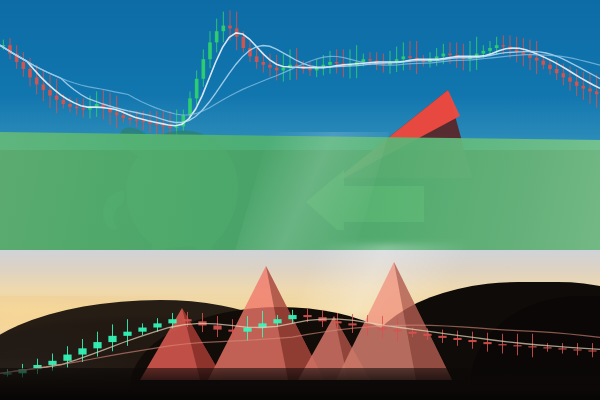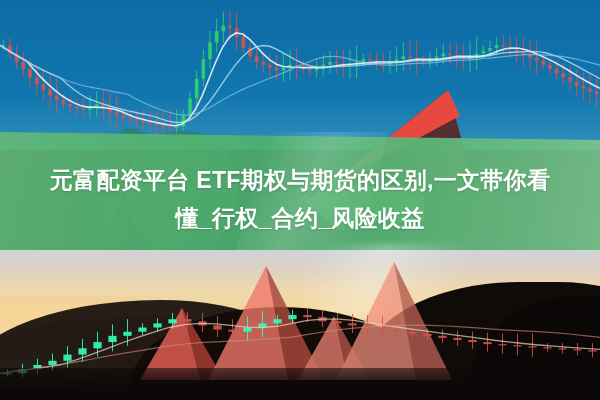--- a/index.html
+++ b/index.html
@@ -330,24 +330,20 @@
              C144,86 132,112 116,126 L112,156 L98,156 L100,126
              L70,128 L66,158 L52,158 L56,124
              C40,112 30,92 30,72 C30,58 34,46 42,36 Z" fill="#2f7a33"></path>
     <path d="M26,70 C12,74 4,86 8,100 C10,108 18,112 22,108
              C16,102 16,92 24,86 C30,82 30,74 26,70 Z" fill="#2f7a33"></path>
   </svg>
 
   <div class="band"></div>
   <div class="band-streak"></div>
 
-  <div class="headline">
-    <span class="line1">元富配资平台 ETF期权与期货的区别,一文带你看</span>
-    <span class="line2">懂_行权_合约_风险收益</span>
-  </div>
 
   <div class="sunset"></div>
   <div class="band-streak2"></div>
   <div class="sun-glow"></div>
   <div class="far-ridge"></div>
   <div class="hill-left"></div>
   <div class="hill-mid"></div>
   <div class="hill-right"></div>
   <div class="hill-right2"></div>
 

